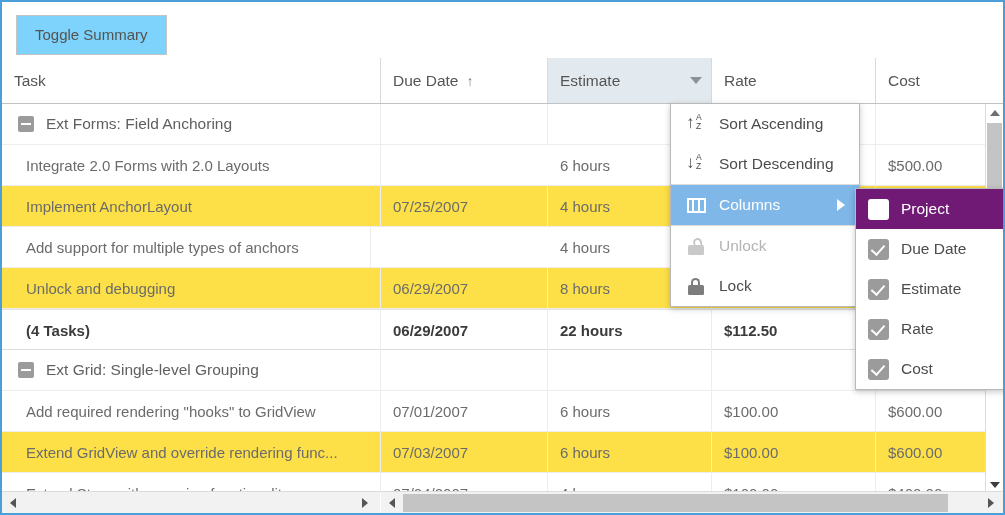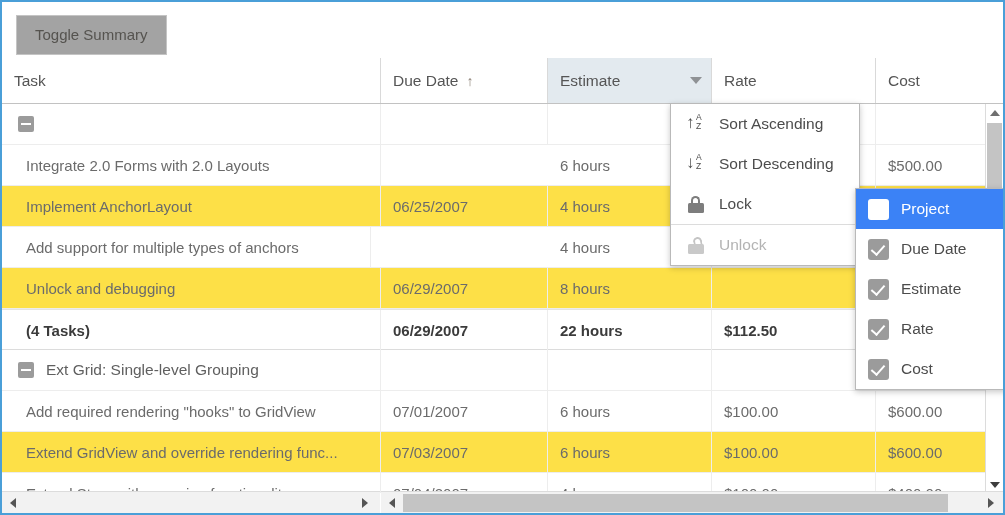--- a/index.html
+++ b/index.html
@@ -11,21 +11,21 @@
     background:#fff;
   }
   
   .toolbar{
     position:absolute;left:2px;top:2px;width:999px;height:56px;
     background:#fff;border-bottom:1px solid #cfcfcf;box-sizing:border-box;
   }
   .tbtn{
     position:absolute;left:12px;top:11px;
     height:40px;padding:0 18px;
-    background:#a3a3a3;border:1px solid #c4c4c4;
+    background:#7dd3fc;border:1px solid #c4c4c4;
     color:#55534f;font-size:15px;line-height:38px;
     box-sizing:border-box;cursor:pointer;white-space:nowrap;
   }
   
   .hdr{
     position:absolute;left:0;top:56px;width:1001px;height:46px;
     box-sizing:border-box;border-bottom:1px solid #c2c2c2;
     background:#fff;
   }
   .hcell{
@@ -140,21 +140,21 @@
   .lockico.dis .shackle{border-color:#c4c4c4;}
   .lockico .bodyb{position:absolute;left:0;bottom:0;width:16px;height:10px;background:#7d7d7d;border-radius:1.5px;}
   .lockico.dis .bodyb{background:#c9c9c9;}
   
   .submenu{
     position:absolute;left:853px;top:186px;width:152px;
     background:#fff;border:1px solid #b9b9b9;
     box-shadow:0 2px 6px rgba(0,0,0,.22);box-sizing:border-box;z-index:50;
   }
   .sitem{height:40px;display:flex;align-items:center;padding-left:12px;font-size:15.5px;color:#4c4c4c;cursor:pointer;}
-  .sitem.hl{background:#3b82f6;color:#fff;}
+  .sitem.hl{background:#701a75;color:#fff;}
   .chk{
     width:21px;height:21px;border-radius:3px;margin-right:12px;flex:0 0 auto;
     background:#9b9b9b;position:relative;
   }
   .chk.un{background:#fff;}
   .chk.on::after{
     content:"";position:absolute;left:6px;top:3px;width:6px;height:11px;
     border:solid #fff;border-width:0 2.6px 2.6px 0;transform:rotate(42deg);
   }
 </style>
@@ -187,37 +187,38 @@
     <div class="hcell" style="left:874px;width:127px;border-right:none;">
       <span>Cost</span>
     </div>
   </div>
 
   <div class="body">
 
     <div class="row group">
       <div class="cell grp" style="left:0;width:379px;">
         <span class="collapse-ico"></span>
+        <span>Ext Forms: Field Anchoring</span>
       </div>
       <div class="cell" style="left:379px;width:167px;"></div>
       <div class="cell" style="left:546px;width:164px;"></div>
       <div class="cell" style="left:710px;width:164px;"></div>
       <div class="cell" style="left:874px;width:110px;border-right:none;"></div>
     </div>
 
     <div class="row">
       <div class="cell task" style="left:0;width:379px;">Integrate 2.0 Forms with 2.0 Layouts</div>
       <div class="cell" style="left:546px;width:164px;">6 hours</div>
       <div class="cell" style="left:710px;width:164px;"></div>
       <div class="cell" style="left:874px;width:110px;border-right:none;">$500.00</div>
     </div>
 
     <div class="row alt">
       <div class="cell task" style="left:0;width:379px;">Implement AnchorLayout</div>
-      <div class="cell" style="left:379px;width:167px;">06/25/2007</div>
+      <div class="cell" style="left:379px;width:167px;">07/25/2007</div>
       <div class="cell" style="left:546px;width:164px;">4 hours</div>
       <div class="cell" style="left:710px;width:164px;"></div>
       <div class="cell" style="left:874px;width:110px;border-right:none;"></div>
     </div>
 
     <div class="row">
       <div class="cell task" style="left:0;width:369px;">Add support for multiple types of anchors</div>
       <div class="cell" style="left:546px;width:164px;">4 hours</div>
       <div class="cell" style="left:710px;width:164px;"></div>
       <div class="cell" style="left:874px;width:110px;border-right:none;"></div>
@@ -296,38 +297,49 @@
       <span class="mlabel">Sort Ascending</span>
     </div>
     <div class="mitem">
       <span class="mico sortico">
         <span class="arr">↓</span>
           <span class="az">A</span>
           <span class="az2">Z</span>
       </span>
       <span class="mlabel">Sort Descending</span>
     </div>
+    <div class="mitem hl sep">
+      <span class="mico">
+        <span class="colico">
+            <i></i>
+            <i></i>
+            <i></i>
+          </span>
+      </span>
+      <span class="mlabel">Columns</span>
+      <span class="submenu-arrow"></span>
+    </div>
+    <div class="mitem dis sep">
+      <span class="mico">
+        <span class="lockico open dis">
+            <span class="shackle"></span>
+            <span class="bodyb"></span>
+          </span>
+      </span>
+      <span class="mlabel">Unlock</span>
+    </div>
     <div class="mitem">
       <span class="mico">
         <span class="lockico">
             <span class="shackle"></span>
             <span class="bodyb"></span>
           </span>
       </span>
       <span class="mlabel">Lock</span>
     </div>
-    <div class="mitem dis sep">
-      <span class="mico">
-        <span class="lockico open dis">
-            <span class="shackle"></span>
-            <span class="bodyb"></span>
-          </span>
-      </span>
-      <span class="mlabel">Unlock</span>
-    </div>
   </div>
 
   <div class="submenu">
     <div class="sitem hl">
       <span class="chk un"></span>
       <span>Project</span>
     </div>
     <div class="sitem">
       <span class="chk on"></span>
       <span>Due Date</span>

